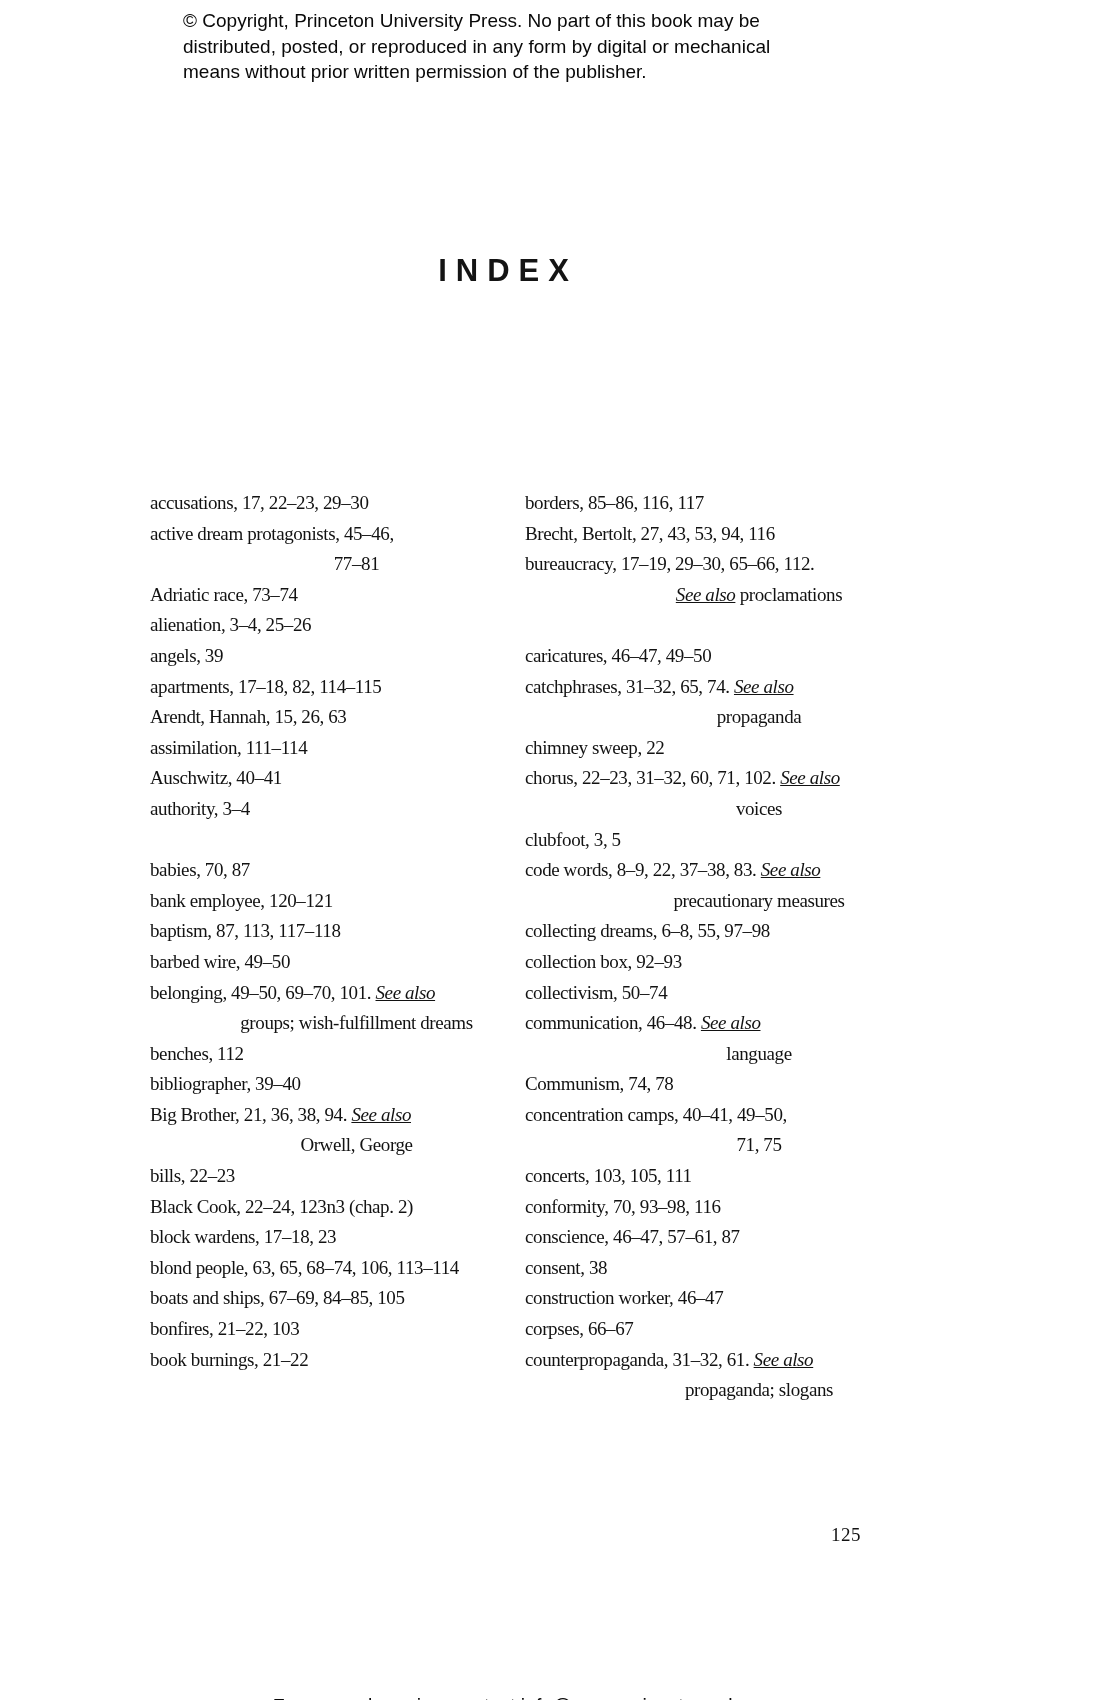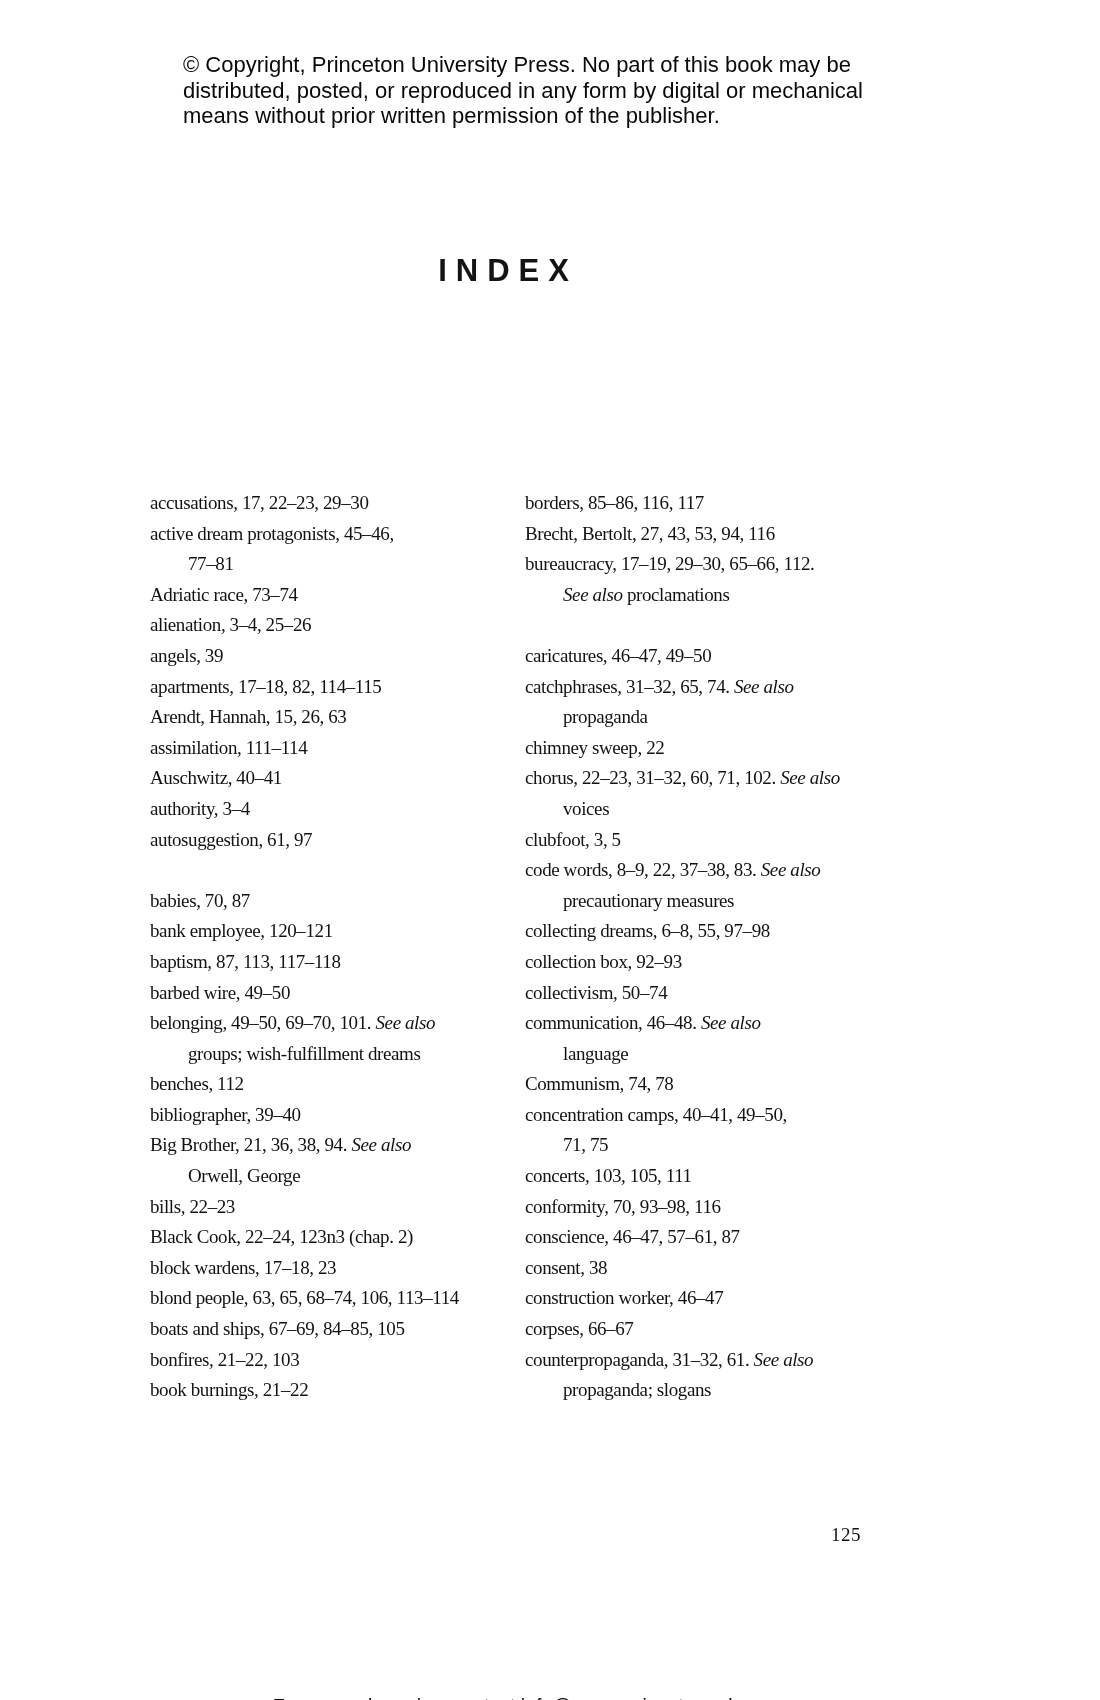--- a/index.html
+++ b/index.html
@@ -6,40 +6,40 @@
   body {
     width:1100px; height:1700px;
     background:#ffffff; color:#121212;
     font-family:"Liberation Serif", serif;
     position:relative;
     overflow:hidden;
   }
   .copyright {
     position:absolute; left:183px; top:8px;
     font-family:"Liberation Sans", sans-serif;
-    font-size:22px; line-height:25.5px; color:#090909;margin-top:44px;
+    font-size:19px; line-height:25.5px; color:#090909;
   }
   .page-title {
     position:absolute; left:155px; top:232px; width:706px;
     text-align:center;
     font-family:"Liberation Sans", sans-serif;
     font-weight:700; font-size:31px; letter-spacing:9px;
     color:#141414;
   }
   .columns {
     position:absolute; left:150px; top:488px;
     display:flex; align-items:flex-start;
   }
   .col { font-size:19px; line-height:30.6px; letter-spacing:-0.4px; }
   .col-left  { width:375px; flex:0 0 375px; }
   .col-right { width:430px; flex:0 0 430px; }
   .group + .group { margin-top:30.6px; }
   .line { white-space:nowrap; }
-  .line.cont { padding-left:38px; }
-  .it { font-style:italic; }
+  .line.cont { padding-left:38px;text-align:center; }
+  .it { font-style:italic;text-decoration:underline; }
   .page-number {
     position:absolute; left:155px; top:1524px; width:706px;
     text-align:right; font-size:19px; letter-spacing:0.5px; color:#121212;
   }
   .footer {
     position:absolute; left:155px; top:1650px; width:706px;
     text-align:center;
     font-family:"Liberation Sans", sans-serif;
     font-size:19.5px; color:#090909;margin-top:45px;
   }
@@ -82,23 +82,20 @@
         </div>
         <div class="entry">
           <div class="line"><span>assimilation, 111–114</span></div>
         </div>
         <div class="entry">
           <div class="line"><span>Auschwitz, 40–41</span></div>
         </div>
         <div class="entry">
           <div class="line"><span>authority, 3–4</span></div>
         </div>
-        <div class="entry">
-          <div class="line"><span>autosuggestion, 61, 97</span></div>
-        </div>
       </div>
       <div class="group">
         <div class="entry">
           <div class="line"><span>babies, 70, 87</span></div>
         </div>
         <div class="entry">
           <div class="line"><span>bank employee, 120–121</span></div>
         </div>
         <div class="entry">
           <div class="line"><span>baptism, 87, 113, 117–118</span></div>

